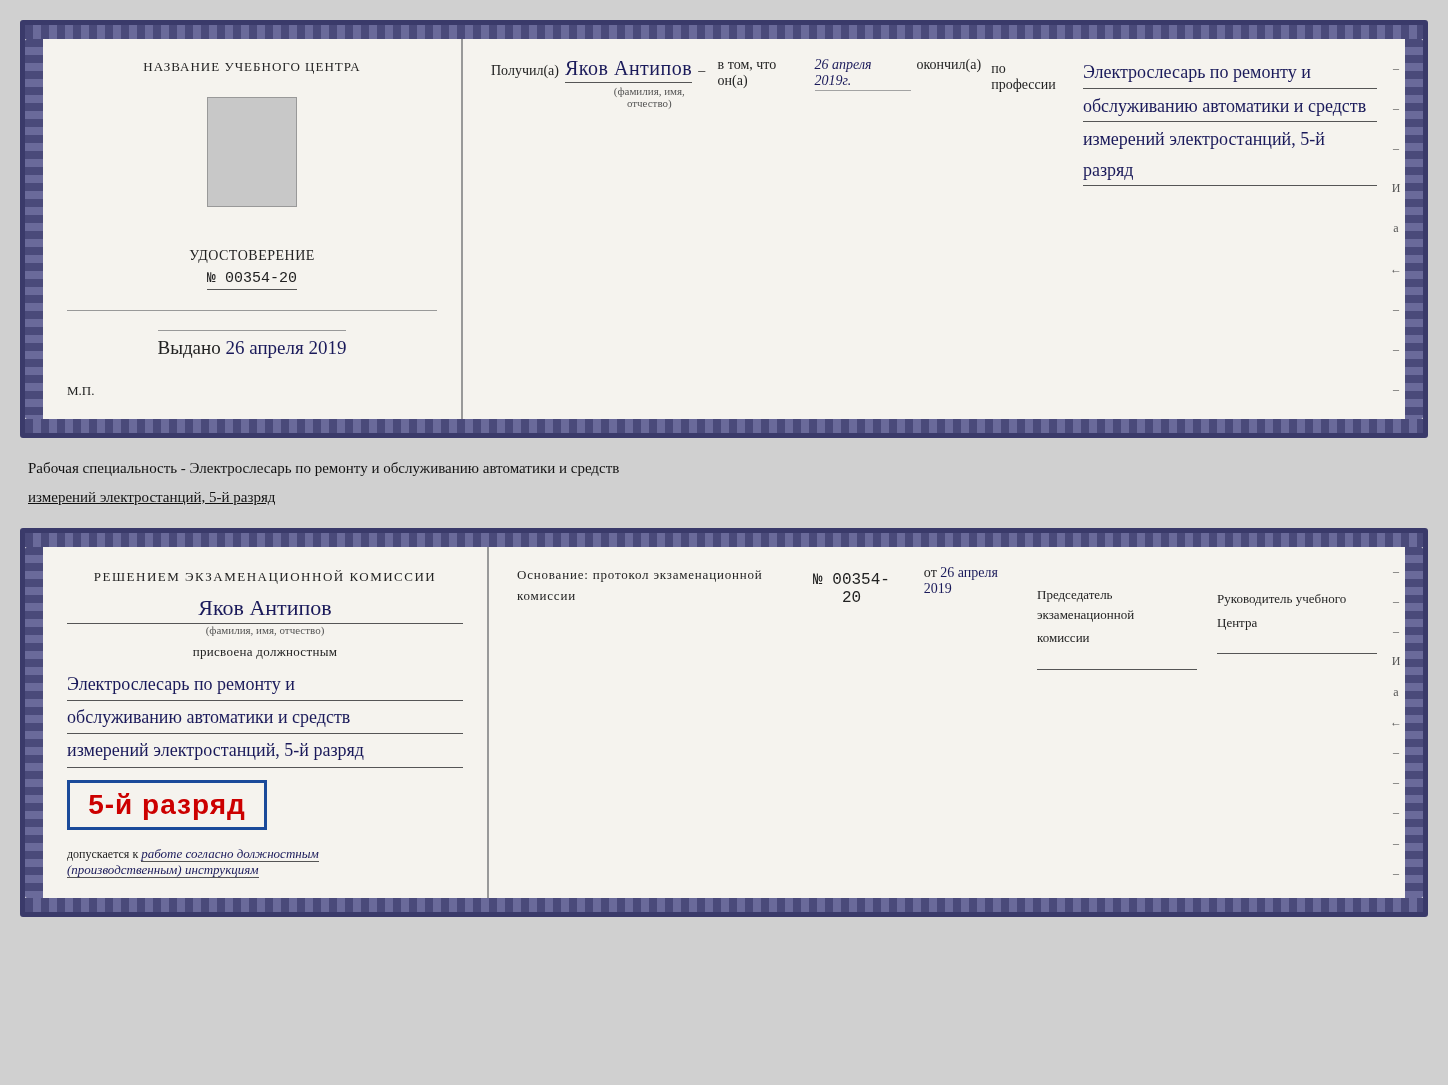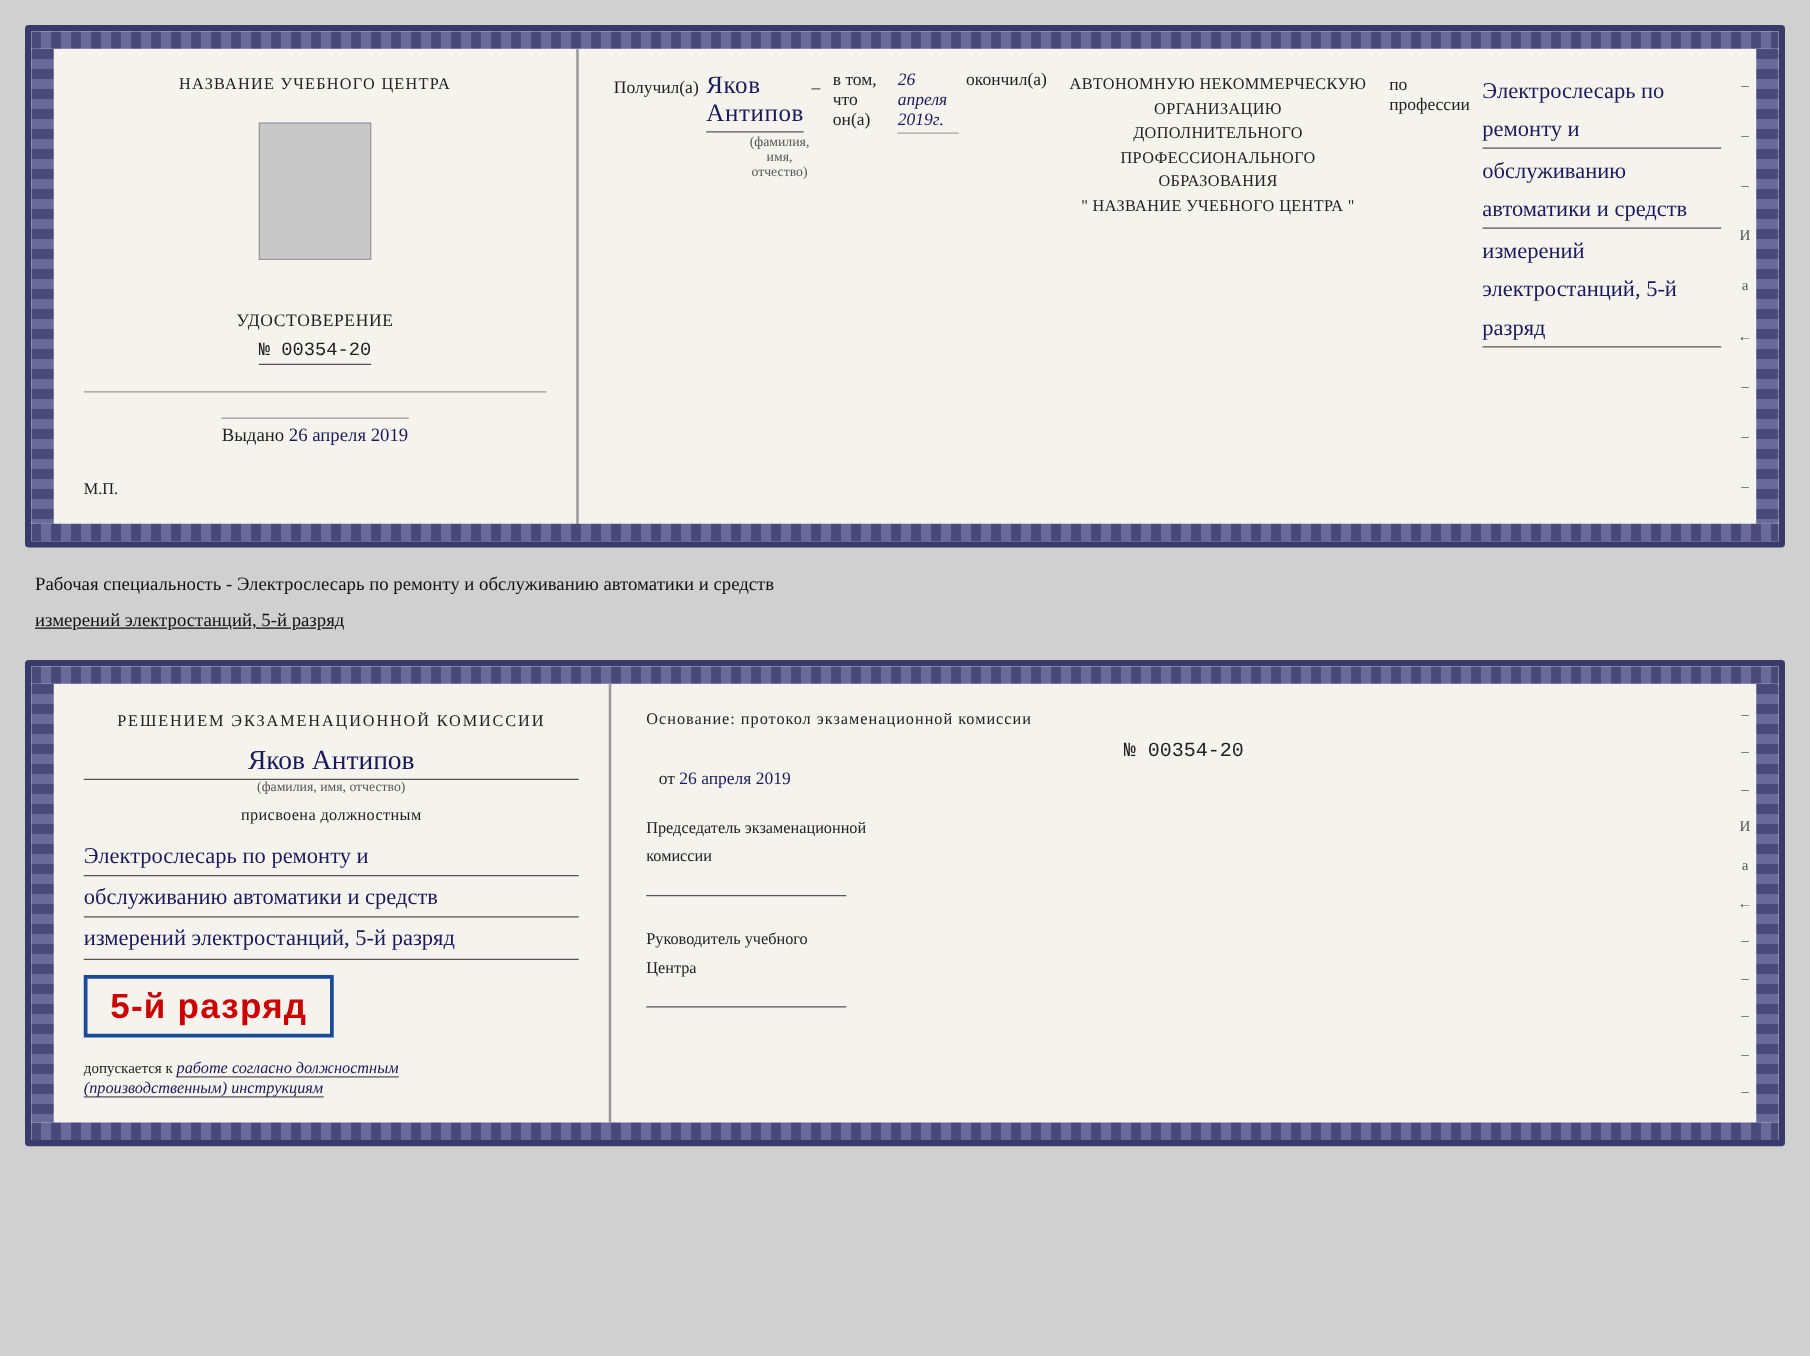--- a/index.html
+++ b/index.html
@@ -113,21 +113,21 @@
 
     .photo-box {
       width: 90px;
       height: 110px;
       background: #c8c8c8;
       border: 1px solid #999;
       margin-top: 10px;
     }
 
     .vydano-line {
-      font-size: 15px;
+      font-size: 19px;
       border-top: 1px solid #999;
       padding-top: 6px;
       text-align: center;
       color: #222;
     }
 
     .mp-line {
       font-size: 13px;
       align-self: flex-start;
       color: #222;
@@ -215,22 +215,21 @@
       padding: 20px 24px;
       display: flex;
       flex-direction: column;
       gap: 8px;
     }
 
     .bottom-right {
       flex: 1;
       padding: 18px 28px;
       display: flex;
-      flex-direction: column;
-      gap: 0;
+      gap: 20px;
       position: relative;
       border-radius: 32px;
     }
 
     .resheniem-text {
       font-size: 13px;
       text-align: center;
       letter-spacing: 1.5px;
       text-transform: uppercase;
       color: #222;
@@ -380,25 +379,20 @@
         </div>
         <span class="fio-hint" style="padding-left: 100px;">(фамилия, имя, отчество)</span>
       </div>
 
       <div class="vtom-line">
         <span>в том, что он(а)</span>
         <span class="date-handwritten">26 апреля 2019г.</span>
         <span>окончил(а)</span>
       </div>
 
-      <div class="org-block">
-        <div>АВТОНОМНУЮ НЕКОММЕРЧЕСКУЮ ОРГАНИЗАЦИЮ</div>
-        <div>ДОПОЛНИТЕЛЬНОГО ПРОФЕССИОНАЛЬНОГО ОБРАЗОВАНИЯ</div>
-        <div>" НАЗВАНИЕ УЧЕБНОГО ЦЕНТРА "</div>
-      </div>
 
       <div class="poprofessii-line">по профессии</div>
 
       <div style="display:flex;flex-direction:column;gap:0;">
         <div class="profession-handwritten">Электрослесарь по ремонту и</div>
         <div class="profession-handwritten">обслуживанию автоматики и средств</div>
         <div class="profession-handwritten">измерений электростанций, 5-й разряд</div>
       </div>
 
       <div class="right-side-dashes">

